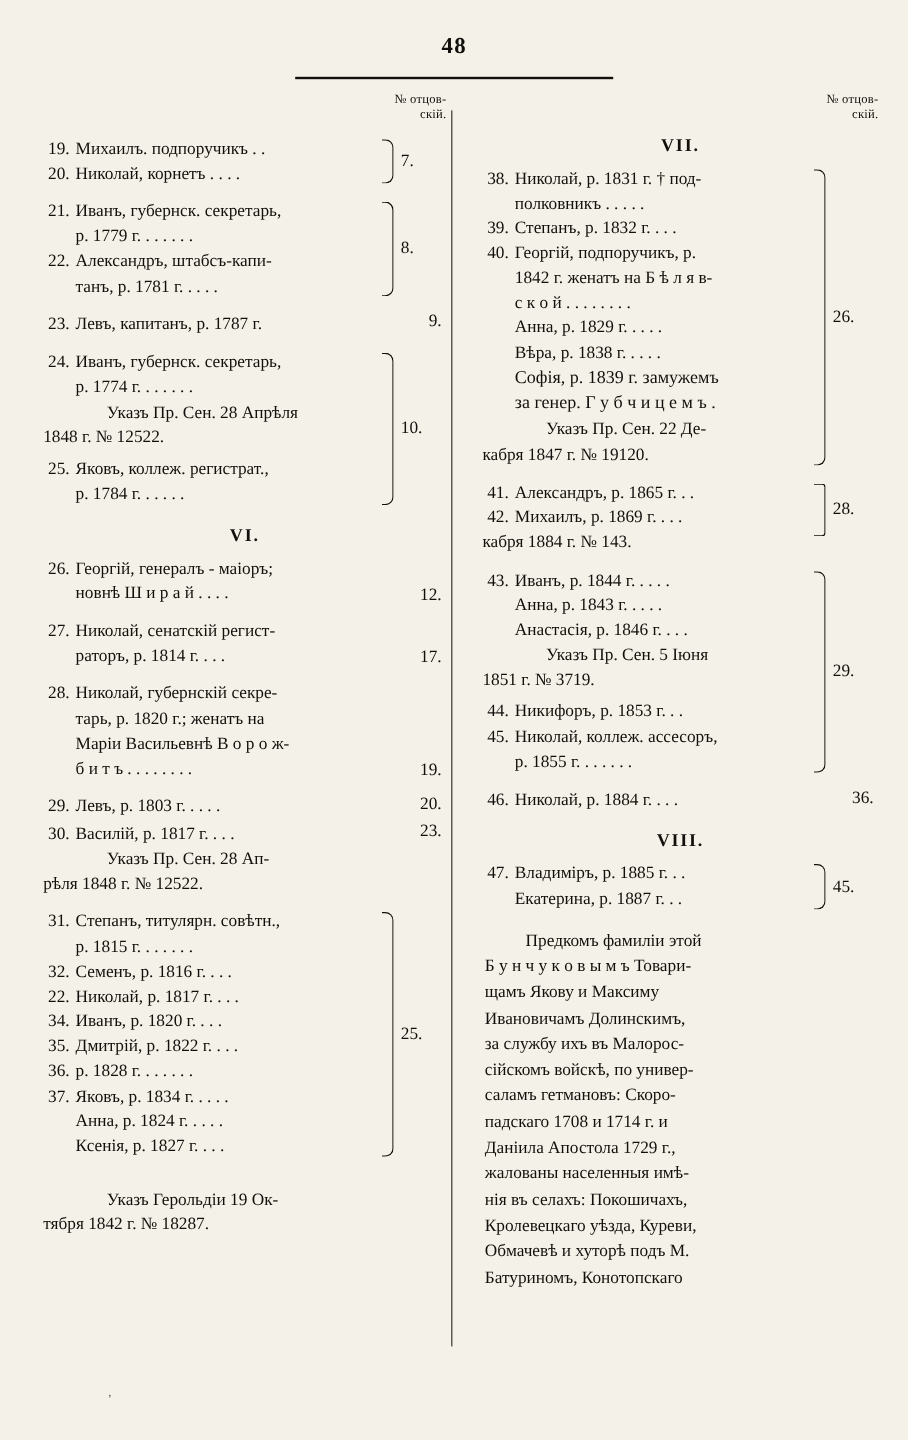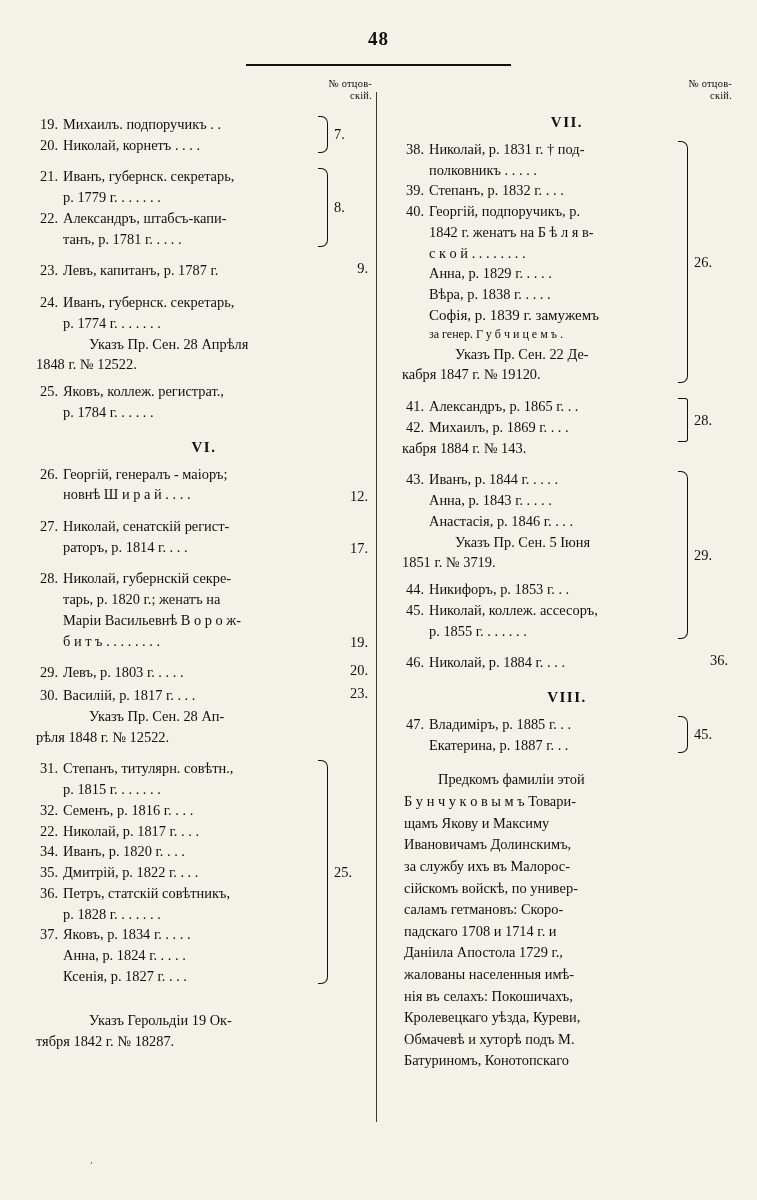--- a/index.html
+++ b/index.html
@@ -258,20 +258,24 @@
             <span class="ln" style="margin-left:-27px">1848 г.  № 12522.</span>
           </div>
           <div class="entry" style="margin-top:6px">
             <div class="num">25.</div>
             <div class="txt">
               <span class="ln">Яковъ,  коллеж.  регистрат.,</span>
               <span class="ln">р.  1784 г.  .   .   .   .   .</span>
             </div>
           </div>
         </div>
+        <div class="refwrap">
+          <div class="brace"></div>
+          <div class="refnum">10.</div>
+        </div>
       </div>
 
       <div class="secthead">VI.</div>
 
       <div class="group">
         <div class="groupbody noref" style="padding-right:46px">
           <div class="entry">
             <div class="num">26.</div>
             <div class="txt">
               <span class="ln">Георгiй,   генералъ - маiоръ;</span>
@@ -367,21 +371,20 @@
           </div>
           <div class="entry">
             <div class="num">35.</div>
             <div class="txt">
               <span class="ln">Дмитрiй,  р.  1822 г. .   .   .</span>
             </div>
           </div>
           <div class="entry">
             <div class="num">36.</div>
             <div class="txt">
-              <span class="ln">Петръ, статскiй совѣтникъ,</span>
               <span class="ln">р.  1828 г.  .   .   .   .   .   .</span>
             </div>
           </div>
           <div class="entry">
             <div class="num">37.</div>
             <div class="txt">
               <span class="ln">Яковъ,  р.  1834 г. .   .   .   .</span>
               <span class="ln">Анна,  р.  1824 г. .   .   .   .</span>
               <span class="ln">Ксенiя,  р.  1827 г. .   .   .</span>
             </div>
@@ -429,21 +432,21 @@
             <div class="txt">
               <span class="ln">Георгiй,   подпоручикъ,   р.</span>
               <span class="ln">1842 г. женатъ на  Б ѣ л я в-</span>
               <span class="ln">с к о й  .   .   .   .   .   .   .   .</span>
             </div>
           </div>
           <div class="indent">
             <span class="ln" style="display:block;white-space:nowrap;font-size:14.4px;line-height:1.44">Анна,  р.  1829 г. .   .   .   .</span>
             <span class="ln" style="display:block;white-space:nowrap;font-size:14.4px;line-height:1.44">Вѣра,  р.  1838 г. .   .   .   .</span>
             <span class="ln" style="display:block;white-space:nowrap;font-size:15px;line-height:1.44">Софiя,  р.  1839 г. замужемъ</span>
-            <span class="ln" style="display:block;white-space:nowrap;font-size:12px;line-height:1.44">за генер.  Г у б ч и ц е м ъ  .</span>
+            <span class="ln" style="display:block;white-space:nowrap;font-size:15px;line-height:1.44">за генер.  Г у б ч и ц е м ъ  .</span>
           </div>
           <div class="note">
             <span class="ln first">Указъ  Пр.  Сен.  22  Де-</span>
             <span class="ln" style="margin-left:-27px">кабря 1847 г.  № 19120.</span>
           </div>
         </div>
         <div class="refwrap">
           <div class="brace"></div>
           <div class="refnum">26.</div>
         </div>

